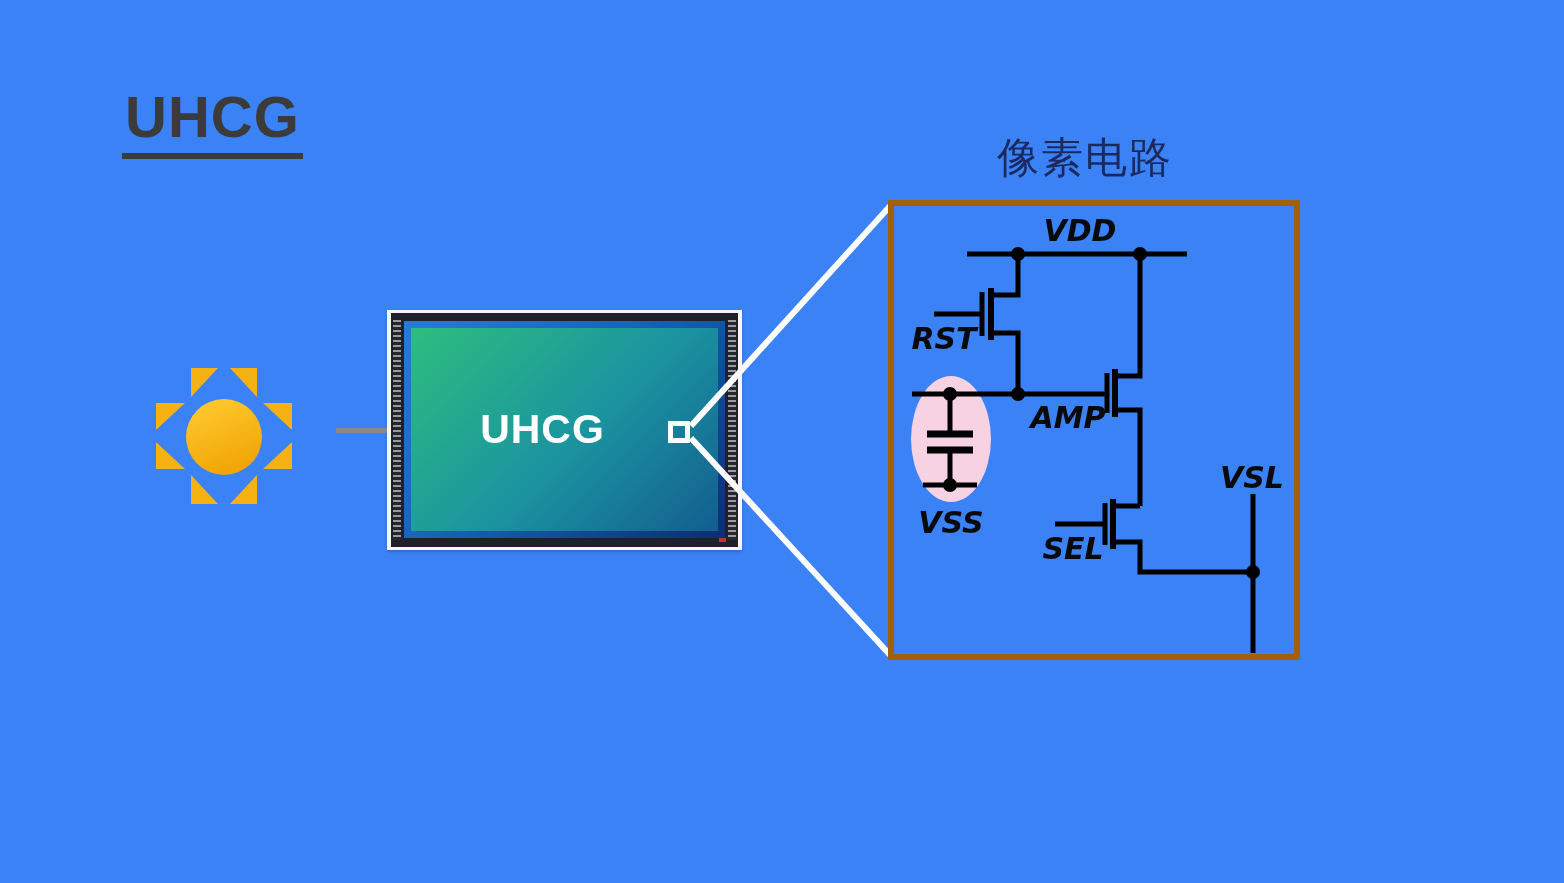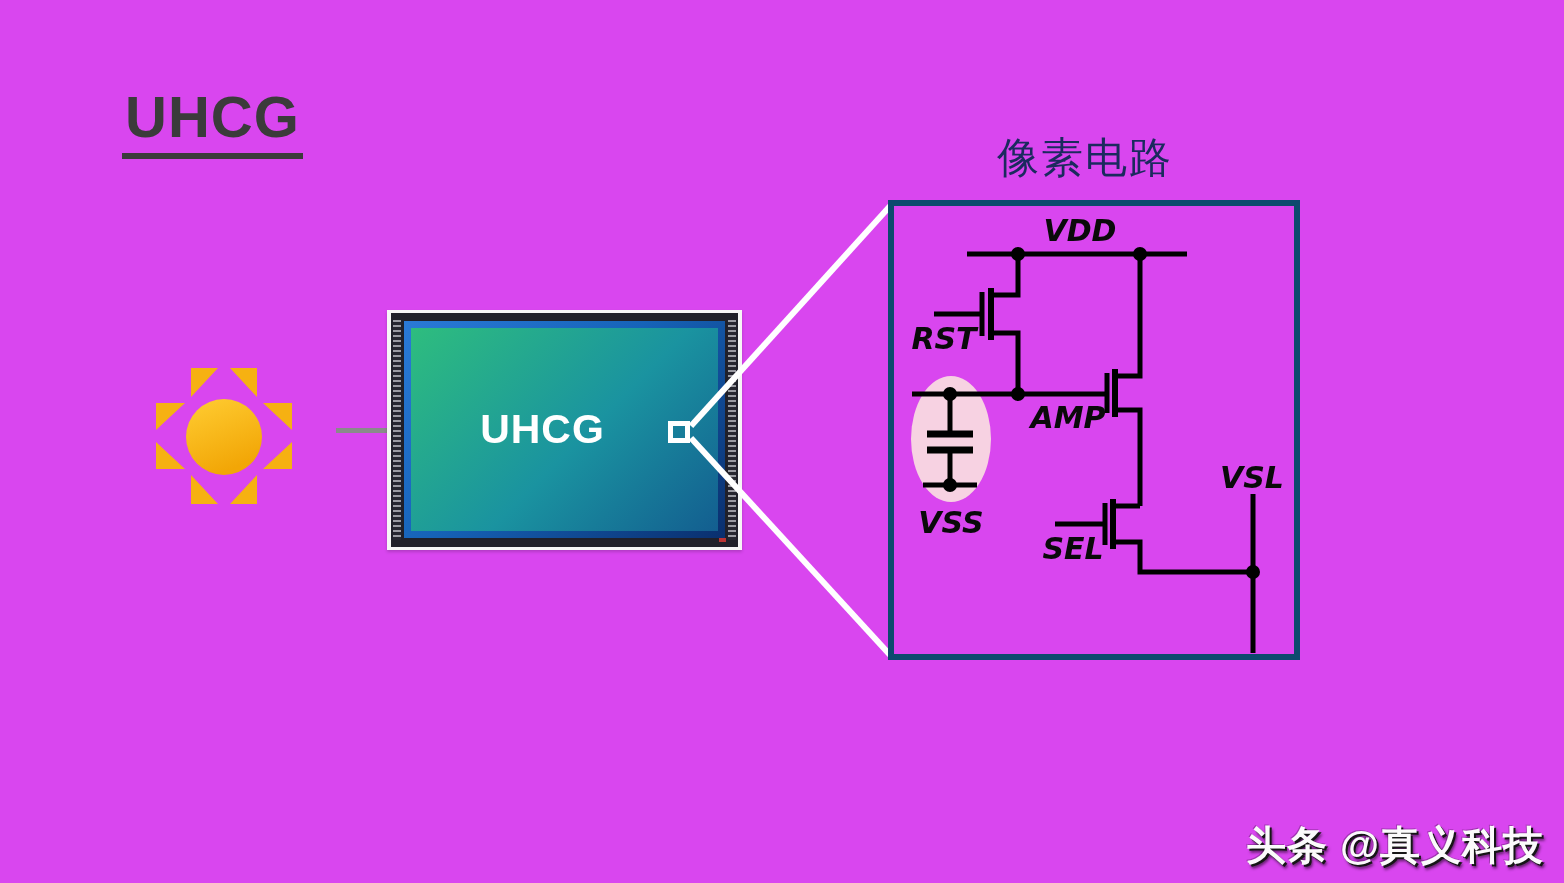--- a/index.html
+++ b/index.html
@@ -1,18 +1,18 @@
 <!DOCTYPE html>
 <html><head>
 <meta charset="utf-8">
 <style>
   html,body{margin:0;padding:0;}
   body{font-family:"Liberation Sans","DejaVu Sans",sans-serif;}
   .page{
-    position:relative;width:1564px;height:883px;background:#d946ef;overflow:hidden;
+    position:relative;width:1564px;height:883px;background:#3b82f6;overflow:hidden;
   }
   
   .main-title{
     position:absolute;left:122px;top:88px;
     font-size:58px;font-weight:bold;color:#3b3b3b;letter-spacing:1px;
     border-bottom:6px solid #3b3b3b;padding:0 3px 7px 3px;line-height:1.0;
   }
   
   .sun{position:absolute;left:149px;top:361px;width:150px;height:150px;}
   
@@ -42,21 +42,21 @@
   }
   
   .callout-svg{position:absolute;left:0;top:0;width:1564px;height:883px;pointer-events:none;}
   
   .circuit-title{
     position:absolute;left:997px;top:130px;
     font-size:42px;font-weight:normal;color:#1b2a5e;letter-spacing:2px;
   }
   .circuit-box{
     position:absolute;left:888px;top:200px;width:400px;height:448px;
-    border:6px solid #0c4a6e;background:transparent;
+    border:6px solid #a16207;background:transparent;
   }
   .circuit-box svg{display:block;width:400px;height:448px;}
   .circ-label{font-family:"DejaVu Sans","Liberation Sans",sans-serif;
     font-style:italic;font-weight:bold;font-size:30px;fill:#0a0a0a;}
   
   .caption{
     position:absolute;left:870px;top:717px;
     font-size:40px;font-weight:bold;color:#000;letter-spacing:1px;
     border-bottom:4px solid #000;padding-bottom:3px;line-height:1.0;
   }
@@ -173,15 +173,14 @@
       <text class="circ-label" x="186" y="34" text-anchor="middle">VDD</text>
       <text class="circ-label" x="50" y="142" text-anchor="middle">RST</text>
       <text class="circ-label" x="174" y="221" text-anchor="middle">AMP</text>
       <text class="circ-label" x="57" y="326" text-anchor="middle">VSS</text>
       <text class="circ-label" x="179" y="352" text-anchor="middle">SEL</text>
       <text class="circ-label" x="358" y="281" text-anchor="middle">VSL</text>
     </svg>
   </div>
 
 
-  <div class="watermark">头条 @真义科技</div>
 
 </div>
 
 </body></html>

